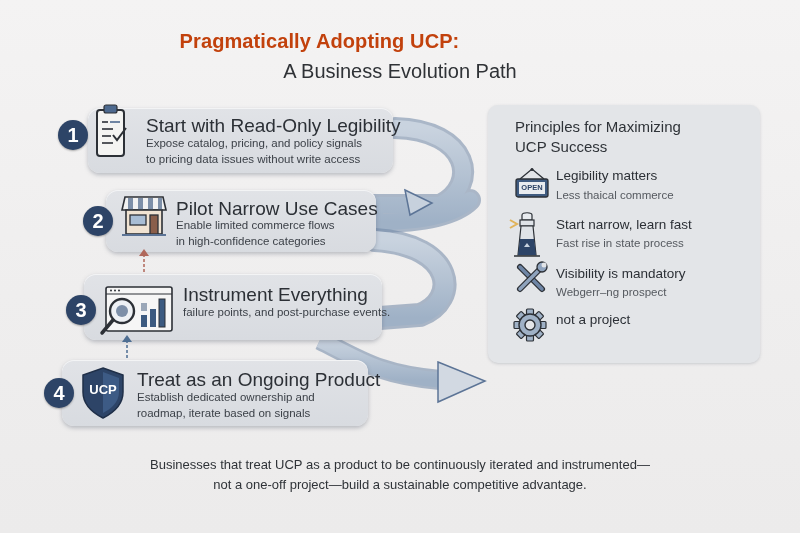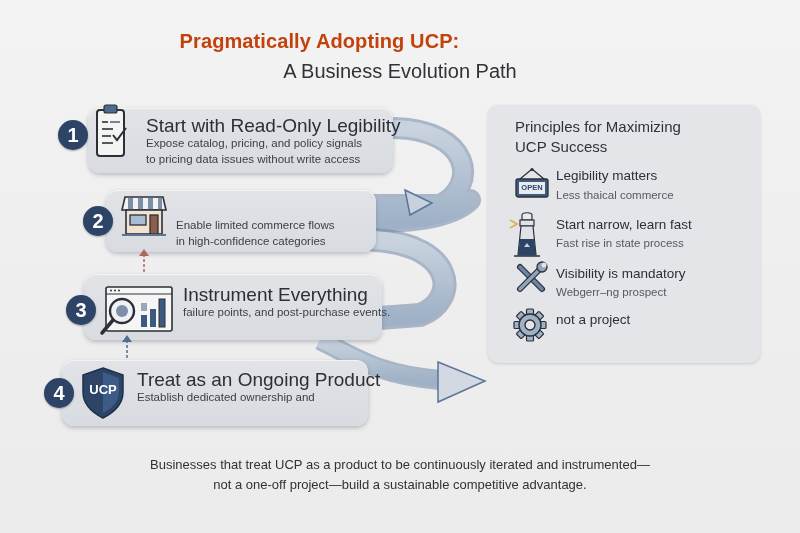--- a/index.html
+++ b/index.html
@@ -85,20 +85,21 @@
   <rect x="10" y="3" width="13" height="8" rx="2" fill="#4e6a8f" stroke="#2c3036" stroke-width="1.2"></rect>
   <line x1="8" y1="20" x2="14" y2="20" stroke="#2c3036" stroke-width="1.6"></line>
   <line x1="16" y1="20" x2="26" y2="20" stroke="#4e6a8f" stroke-width="1.6"></line>
   <line x1="8" y1="27" x2="19" y2="27" stroke="#2c3036" stroke-width="1.6"></line>
   <line x1="8" y1="34" x2="17" y2="34" stroke="#2c3036" stroke-width="1.6"></line>
   <line x1="8" y1="41" x2="19" y2="41" stroke="#2c3036" stroke-width="1.6"></line>
   <polyline points="19,33 23,38 32,26" fill="none" stroke="#2c3036" stroke-width="2"></polyline>
 </svg>
 
 <div class="card" style="left:106px;top:190px;width:270px;height:62px;">
+  <div class="ct" style="left:70px;top:8px;">Pilot Narrow Use Cases</div>
   <div class="cd" style="left:70px;top:27px;">
     <div>Enable limited commerce flows</div>
     <div>in high-confidence categories</div>
   </div>
 </div>
 <div class="badge" style="left:83px;top:206px;">2</div>
 <svg class="icon" style="left:121px;top:194px;" width="46" height="46" viewBox="0 0 46 46">
   <path d="M4,3 L42,3 L45,16 L1,16 Z" fill="#f2f2f2" stroke="#2c3036" stroke-width="1.6"></path>
   <rect x="7" y="4" width="5" height="12" fill="#7d8fa8"></rect>
   <rect x="17" y="4" width="5" height="12" fill="#7d8fa8"></rect>
@@ -137,20 +138,21 @@
 </svg>
 <svg class="arrow-dash" style="left:121px;top:334px;" width="12" height="34" viewBox="0 0 12 34">
   <line x1="6" y1="6" x2="6" y2="34" stroke="#4e6e92" stroke-width="1.5" stroke-dasharray="3,2"></line>
   <polygon points="1,8 6,1 11,8" fill="#4e6e92"></polygon>
 </svg>
 
 <div class="card" style="left:62px;top:360px;width:306px;height:66px;">
   <div class="ct" style="left:75px;top:9px;">Treat as an Ongoing Product</div>
   <div class="cd" style="left:75px;top:29px;">
     <div>Establish dedicated ownership and</div>
+    <div>roadmap, iterate based on signals</div>
   </div>
 </div>
 <div class="badge" style="left:44px;top:378px;">4</div>
 <div class="icon" style="left:80px;top:366px;width:46px;height:54px;">
   <svg width="46" height="54" viewBox="0 0 46 54" style="position:absolute;left:0;top:0;">
     <path d="M23,2 L43,9 L43,26 C43,39 33,47 23,52 C13,47 3,39 3,26 L3,9 Z" fill="#2d4467" stroke="#1f2f48" stroke-width="1.5"></path>
     <path d="M23,6 L39,12 L39,26 C39,36 31,43 23,47 Z" fill="#3d5b85"></path>
   </svg>
   <span style="position:absolute;left:0;top:16px;width:46px;text-align:center;color:#fff;font-weight:bold;font-size:13px;">UCP</span>
 </div>

